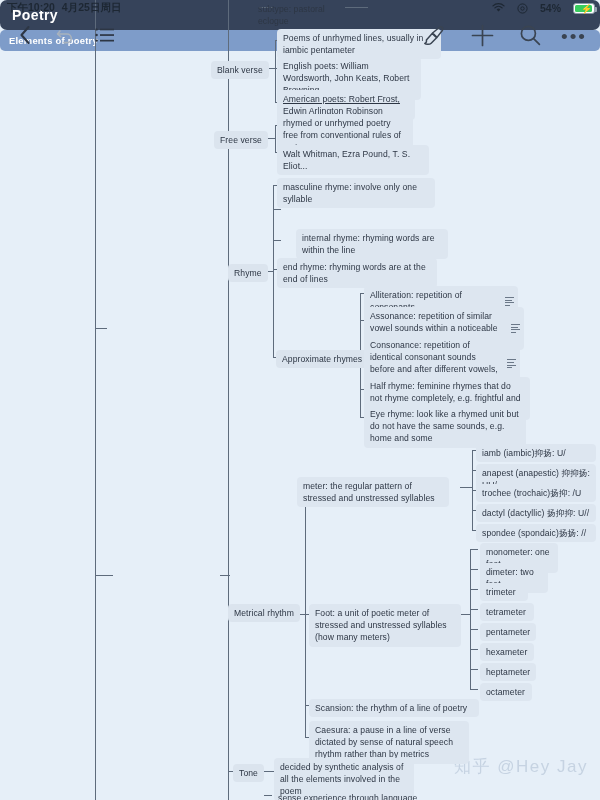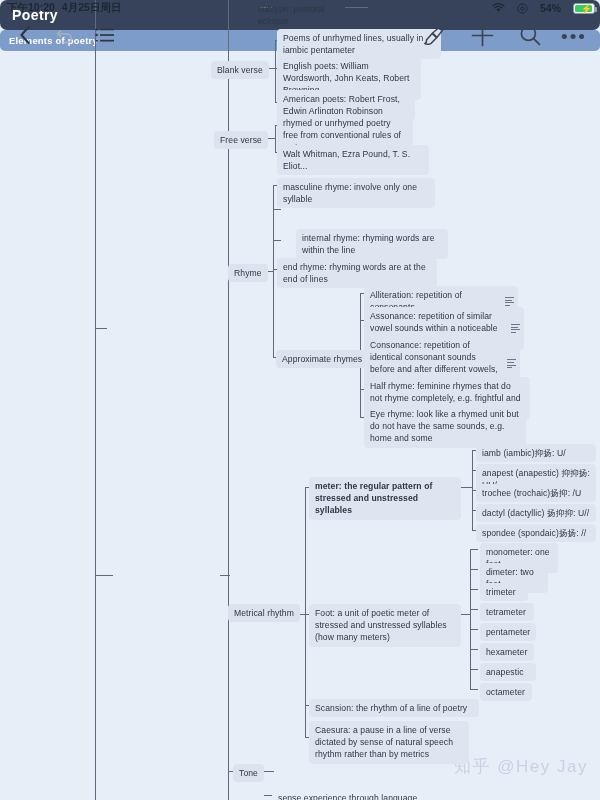--- a/index.html
+++ b/index.html
@@ -256,21 +256,21 @@
 
   <div class="branch" style="left:113px; top:564px;">
     <span>Elements of poetry</span>
   </div>
 
   <div class="node plain" style="left:252px; top:0px; width:98px;">subtype: pastoral eclogue</div>
 
   <div class="node key" style="left:211px; top:61px;">Blank verse</div>
   <div class="node" style="left:277px; top:29px; width:164px;">Poems of unrhymed lines, usually in iambic pentameter</div>
   <div class="node" style="left:277px; top:57px; width:144px;">English poets: William Wordsworth, John Keats, Robert Browning</div>
-  <div class="node" style="left:277px; top:90px; width:138px;">American poets: Robert Frost, Edwin Arlington Robinson</div>
+  <div class="node" style="left:277px; top:90px; width:138px;text-decoration:underline;">American poets: Robert Frost, Edwin Arlington Robinson</div>
 
   <div class="node key" style="left:214px; top:131px;">Free verse</div>
   <div class="node" style="left:277px; top:114px; width:136px;">rhymed or unrhymed poetry free from conventional rules of meter</div>
   <div class="node" style="left:277px; top:145px; width:152px;">Walt Whitman, Ezra Pound, T. S. Eliot...</div>
 
   <div class="node key" style="left:228px; top:264px;">Rhyme</div>
   <div class="node" style="left:277px; top:178px; width:158px;">masculine rhyme: involve only one syllable</div>
   <div class="node" style="left:277px; top:229px; width:152px;margin-left:19px;">internal rhyme: rhyming words are within the line</div>
   <div class="node" style="left:277px; top:258px; width:160px;">end rhyme: rhyming words are at the end of lines</div>
 
@@ -299,41 +299,42 @@
         <i></i>
         <i></i>
         <i></i>
         <i></i>
       </span>
   </div>
   <div class="node" style="left:364px; top:377px; width:166px;">Half rhyme: feminine rhymes that do not rhyme completely, e.g. frightful and slightly</div>
   <div class="node" style="left:364px; top:405px; width:162px;">Eye rhyme: look like a rhymed unit but do not have the same sounds, e.g. home and some</div>
 
   <div class="node key" style="left:228px; top:604px;">Metrical rhythm</div>
-  <div class="node" style="left:309px; top:477px; width:152px;font-weight:bold;">meter: the regular pattern of stressed and unstressed syllables</div>
+  <div class="node" style="left:297px; top:477px; width:152px;">meter: the regular pattern of stressed and unstressed syllables</div>
 
   <div class="node" style="left:476px; top:444px; width:120px;">iamb (iambic)抑扬: U/</div>
   <div class="node" style="left:476px; top:464px; width:120px;">anapest (anapestic) 抑抑扬: UU/</div>
   <div class="node" style="left:476px; top:484px; width:120px;">trochee (trochaic)扬抑: /U</div>
   <div class="node" style="left:476px; top:504px; width:120px;">dactyl (dactyllic) 扬抑抑: U//</div>
   <div class="node" style="left:476px; top:524px; width:120px;">spondee (spondaic)扬扬: //</div>
 
   <div class="node" style="left:309px; top:604px; width:152px;">Foot: a unit of poetic meter of stressed and unstressed syllables (how many meters)</div>
 
   <div class="node" style="left:480px; top:543px; width:78px;">monometer: one foot</div>
   <div class="node" style="left:480px; top:563px; width:68px;">dimeter: two feet</div>
   <div class="node" style="left:480px; top:583px; width:48px;">trimeter</div>
   <div class="node" style="left:480px; top:603px; width:54px;">tetrameter</div>
   <div class="node" style="left:480px; top:623px; width:56px;">pentameter</div>
   <div class="node" style="left:480px; top:643px; width:54px;">hexameter</div>
-  <div class="node" style="left:480px; top:663px; width:56px;">anapestic</div>
+  <div class="node" style="left:480px; top:663px; width:56px;">heptameter</div>
   <div class="node" style="left:480px; top:683px; width:52px;">octameter</div>
 
   <div class="node" style="left:309px; top:699px; width:170px;">Scansion: the rhythm of a line of poetry</div>
   <div class="node" style="left:309px; top:721px; width:160px;">Caesura: a pause in a line of verse dictated by sense of natural speech rhythm rather than by metrics</div>
 
   <div class="node key" style="left:233px; top:764px;">Tone</div>
+  <div class="node" style="left:274px; top:758px; width:140px;">decided by synthetic analysis of all the elements involved in the poem</div>
 
   <div class="node plain" style="left:272px; top:789px; width:170px;">sense experience through language</div>
 
   <div class="wm">知乎 @Hey Jay</div>
 
 </div>
 
 </body></html>

